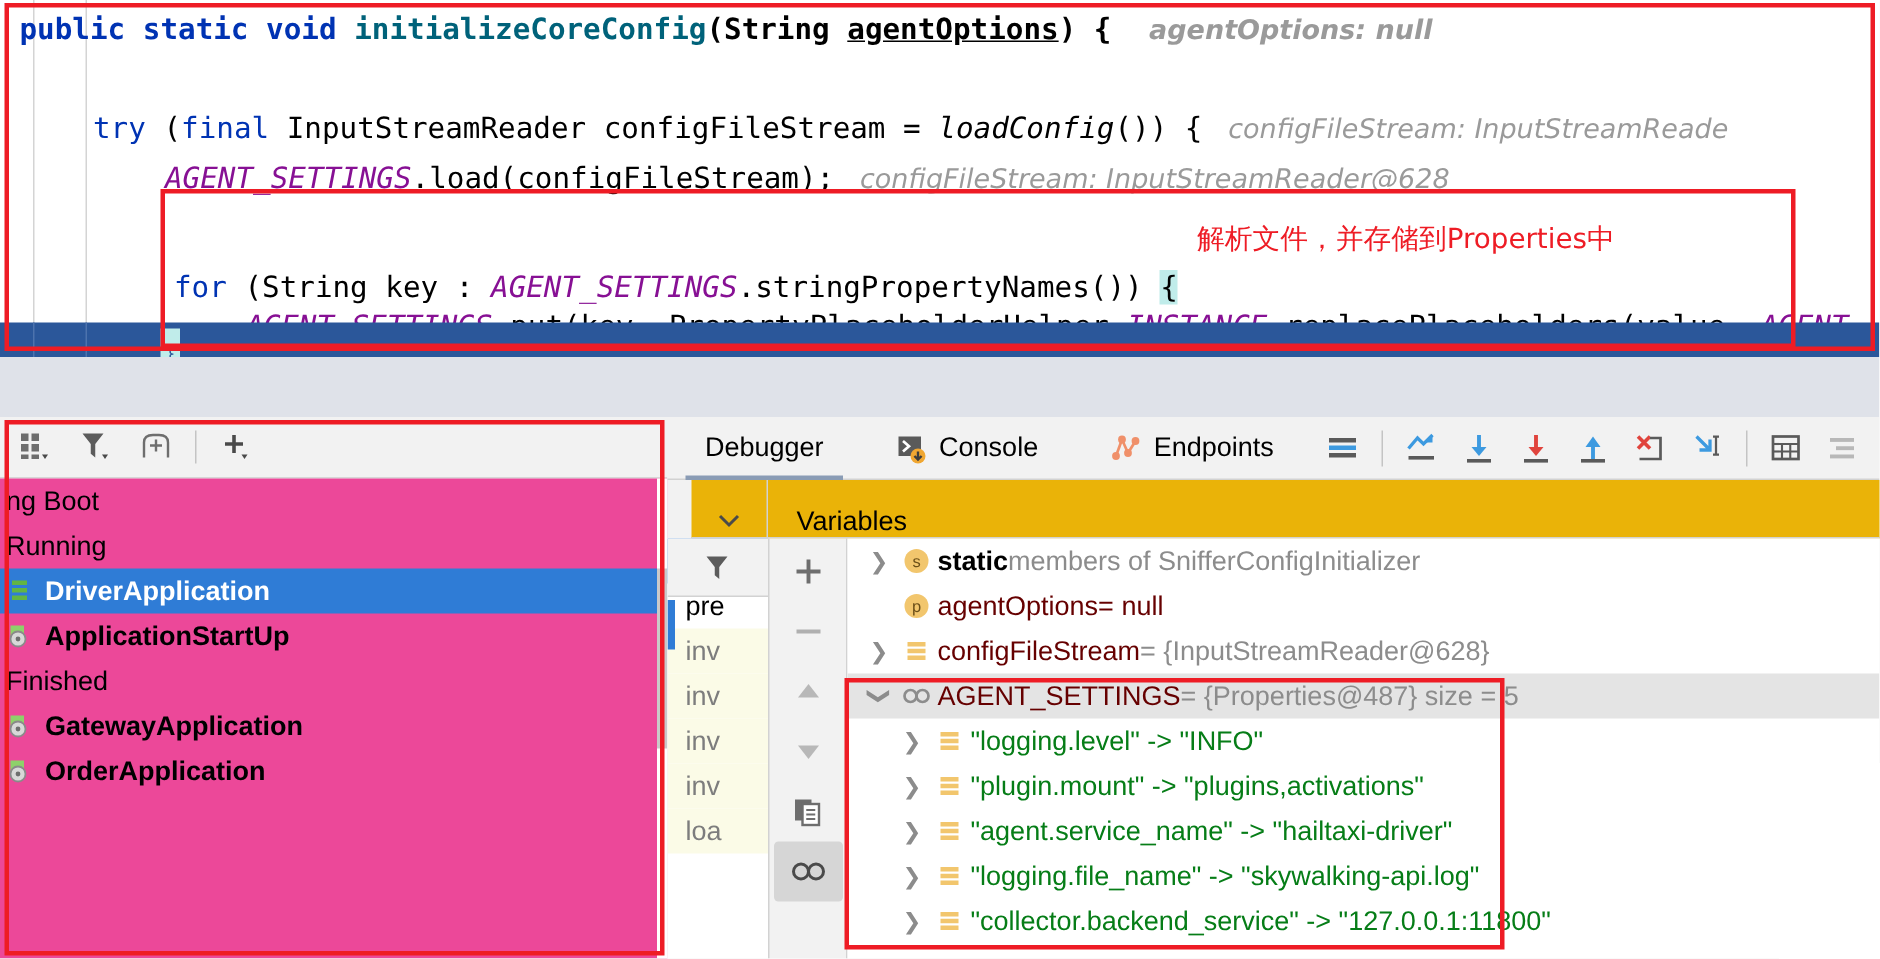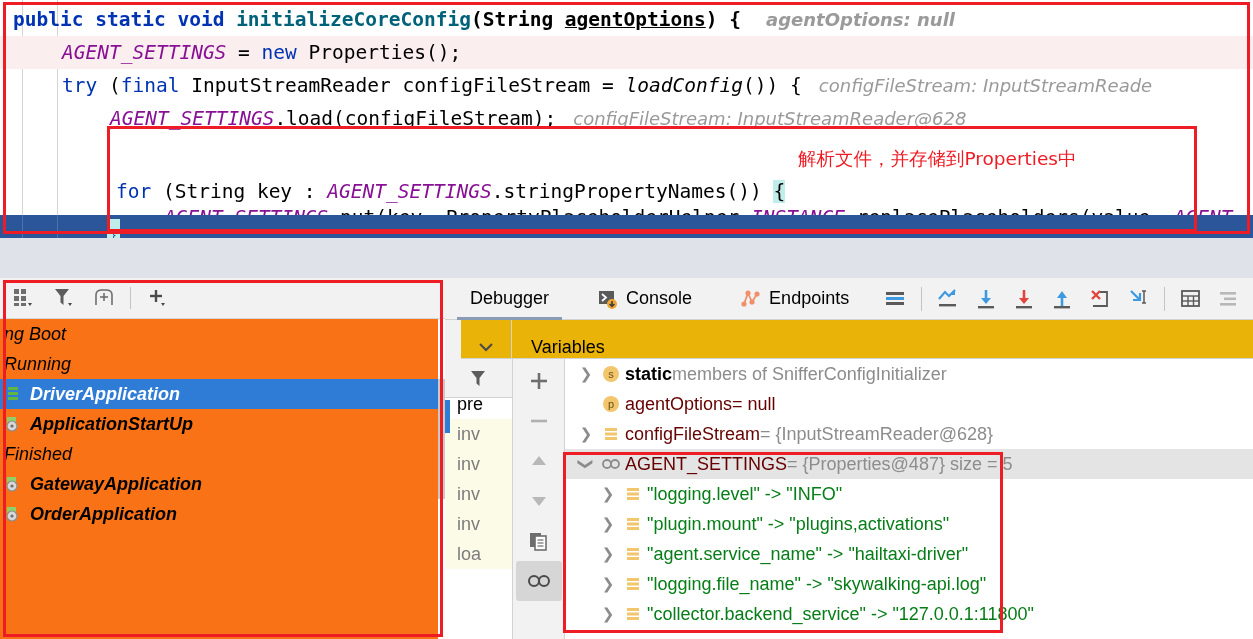--- a/index.html
+++ b/index.html
@@ -91,21 +91,21 @@
     position: absolute; left: 0; top: 0; width: 445px; height: 41px;
     background: #f2f2f2; border-bottom: 1px solid #d6d6d6;
     display: flex; align-items: center;
   }
   .tb-ico {
     width: 40px; height: 41px; display: flex; align-items: center; justify-content: center;
     position: relative;
   }
   .tb-sep { width: 1px; height: 22px; background: #c4c4c4; margin: 0 6px; }
 
-  #services-list { position: absolute; left: 0; top: 41px; width: 445px; bottom: 0; background: #f97316; font-style: italic; }
+  #services-list { position: absolute; left: 0; top: 41px; width: 445px; bottom: 0; background: #ec4899; }
   .svc-row {
     height: 30px; display: flex; align-items: center; font-size: 18px;
     color: #000; padding-left: 0px; position: relative;
   }
   .svc-group { padding-left: 0px; font-family: "Liberation Sans", sans-serif; }
   .svc-item { font-weight: bold; padding-left: 0px; }
   .svc-item.selected { background: #2f7cd6; color: #ffffff; }
   .svc-ico { width: 26px; display: inline-flex; justify-content: center; align-items: center; flex: 0 0 26px; }
   .svc-label { margin-left: 4px; }
 
@@ -189,21 +189,20 @@
 <body>
 
 <div id="root">
 
   <div id="editor">
     <div class="gutter-line" id="gutter-a"></div>
     <div class="gutter-line" id="gutter-b"></div>
 
     <div class="code-line cl0" style="padding-left:13px;font-weight:bold;"><span class="kw">public</span> <span class="kw">static</span> <span class="kw">void</span> <span class="mth">initializeCoreConfig</span>(String <span class="und">agentOptions</span>) {<span class="hint">    agentOptions: null</span></div>
 
-    <div class="code-line cl1" style="padding-left:62px;"><span class="fld">AGENT_SETTINGS</span> = <span class="kw">new</span> Properties();</div>
 
     <div class="code-line cl2" style="padding-left:62px;"><span class="kw">try</span> (<span class="kw">final</span> InputStreamReader configFileStream = <span class="loadcfg">loadConfig</span>()) {<span class="hint">   configFileStream: InputStreamReade</span></div>
 
     <div class="code-line cl3" style="padding-left:110px;"><span class="fld">AGENT_SETTINGS</span>.load(configFileStream);<span class="hint">   configFileStream: InputStreamReader@628</span></div>
 
     <div class="code-line cl4" style="padding-left:116px;margin-top:40px;"><span class="kw">for</span> (String key : <span class="fld">AGENT_SETTINGS</span>.stringPropertyNames()) <span class="brace-hl">{</span></div>
 
 
     <div class="code-line cl6" style="padding-left:164px;"><span class="fld">AGENT_SETTINGS</span>.put(key, PropertyPlaceholderHelper.<span class="fld">INSTANCE</span>.replacePlaceholders(value, <span class="fld">AGENT</span></div>
 

